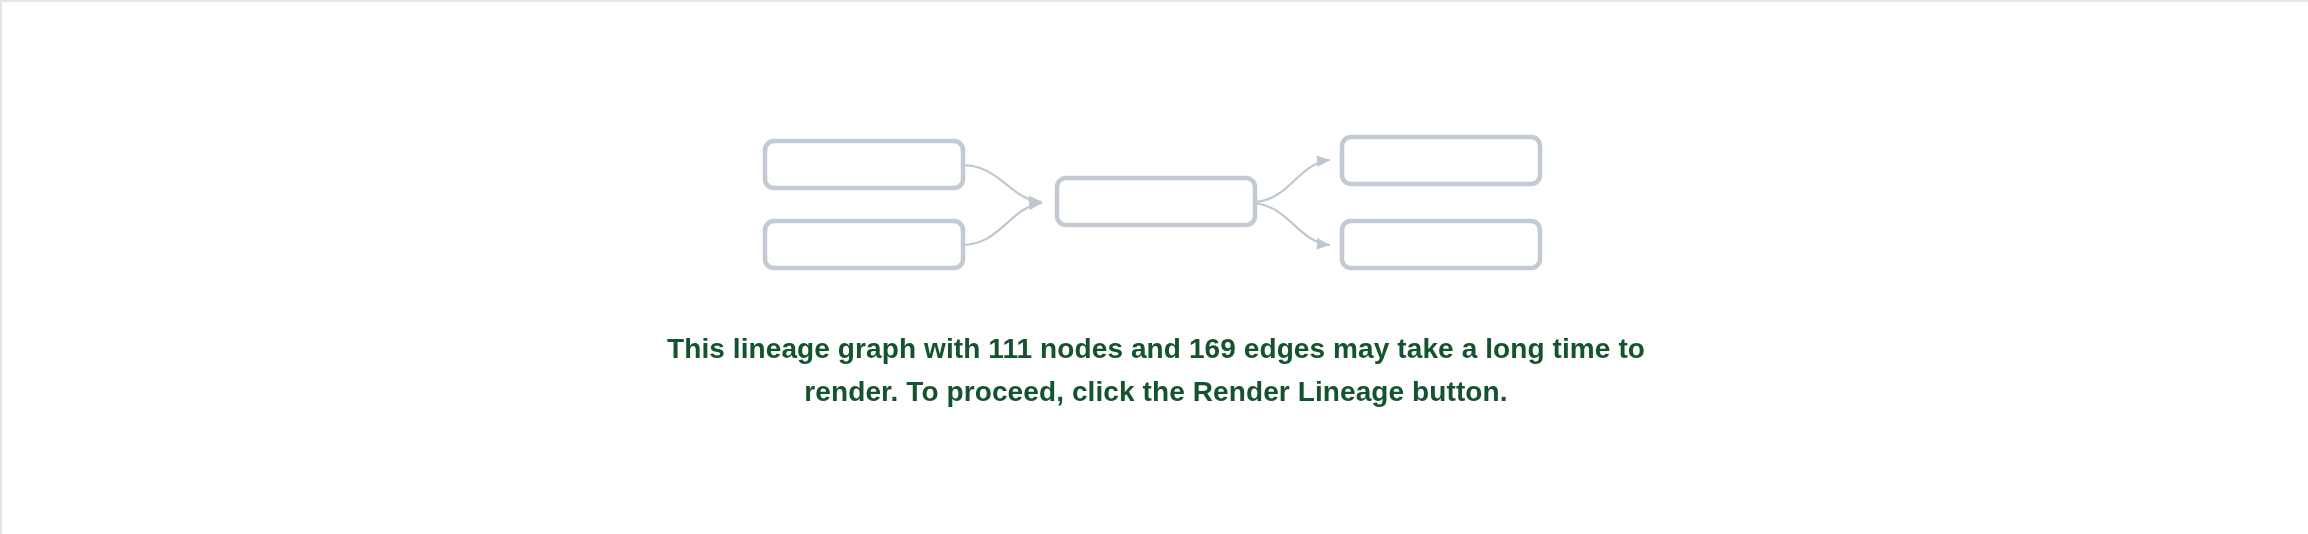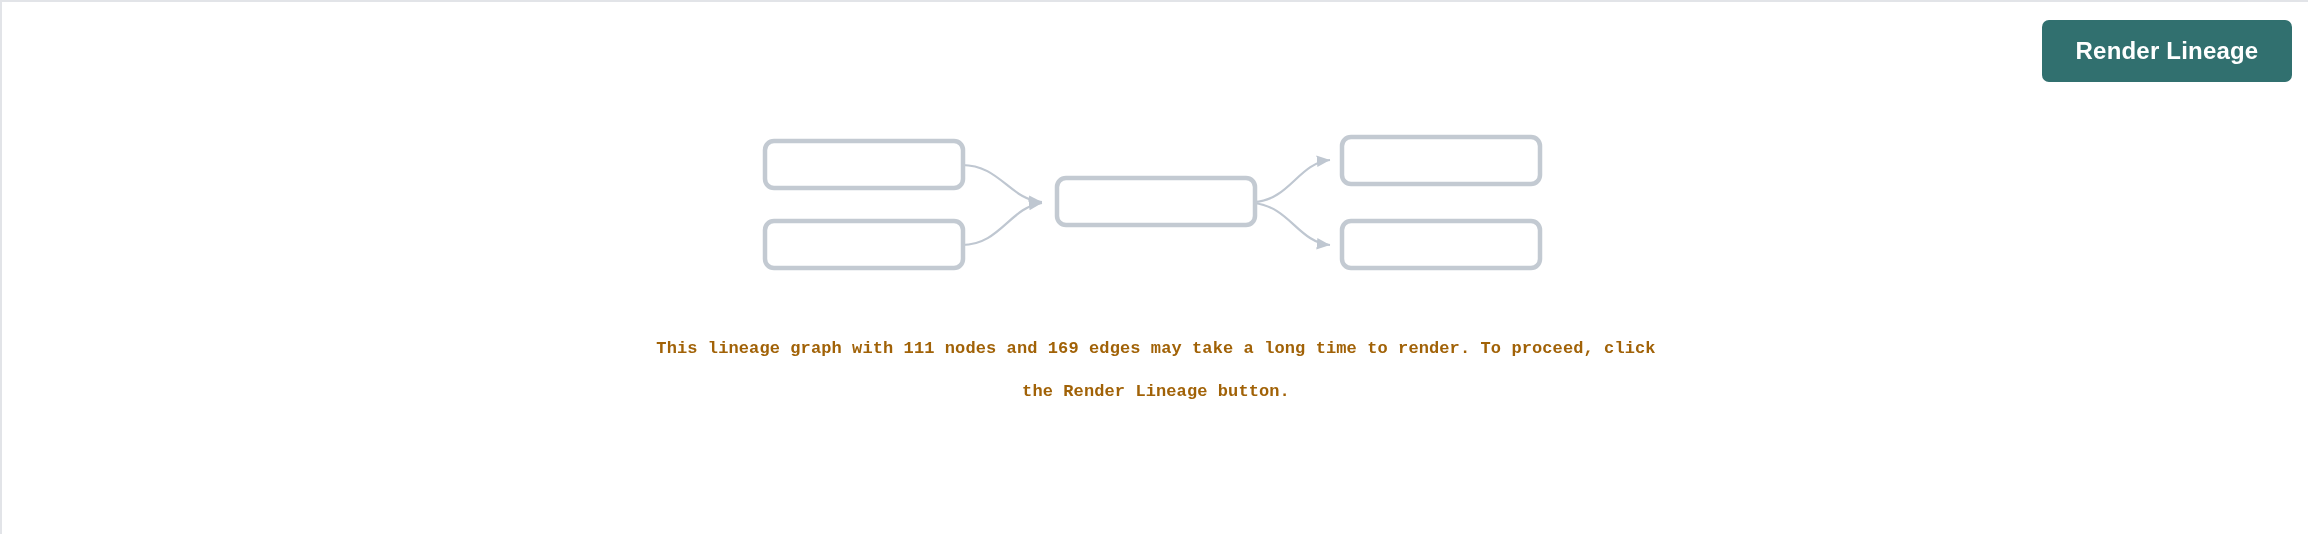--- a/index.html
+++ b/index.html
@@ -57,34 +57,33 @@
     height: 150px;
   }
 
   
   .message {
     position: absolute;
     left: 654px;
     top: 325px;
     width: 1000px;
     text-align: center;
-    font-family: Liberation Mono, monospace;
-    font-size: 17px;
+    font-family: Liberation Sans, sans-serif;
+    font-size: 28px;
     font-weight: bold;
     line-height: 43px;
-    color: #a16207;
+    color: #14532d;
     letter-spacing: 0.1px;
   }
 </style>
 </head>
 <body>
 
 <div class="screen">
 
-  <button class="render-btn">Render Lineage</button>
 
   <div class="graph-wrap">
     <svg class="graph-svg" viewBox="0 0 830 150" xmlns="http://www.w3.org/2000/svg">
       <defs>
         <marker id="arrowhead" markerWidth="7" markerHeight="7" refX="6" refY="3" orient="auto" markerUnits="strokeWidth">
           <path d="M0,0.4 L6,3 L0,5.6 Z" fill="#bfc7d1"></path>
         </marker>
       </defs>
 
       <g>

